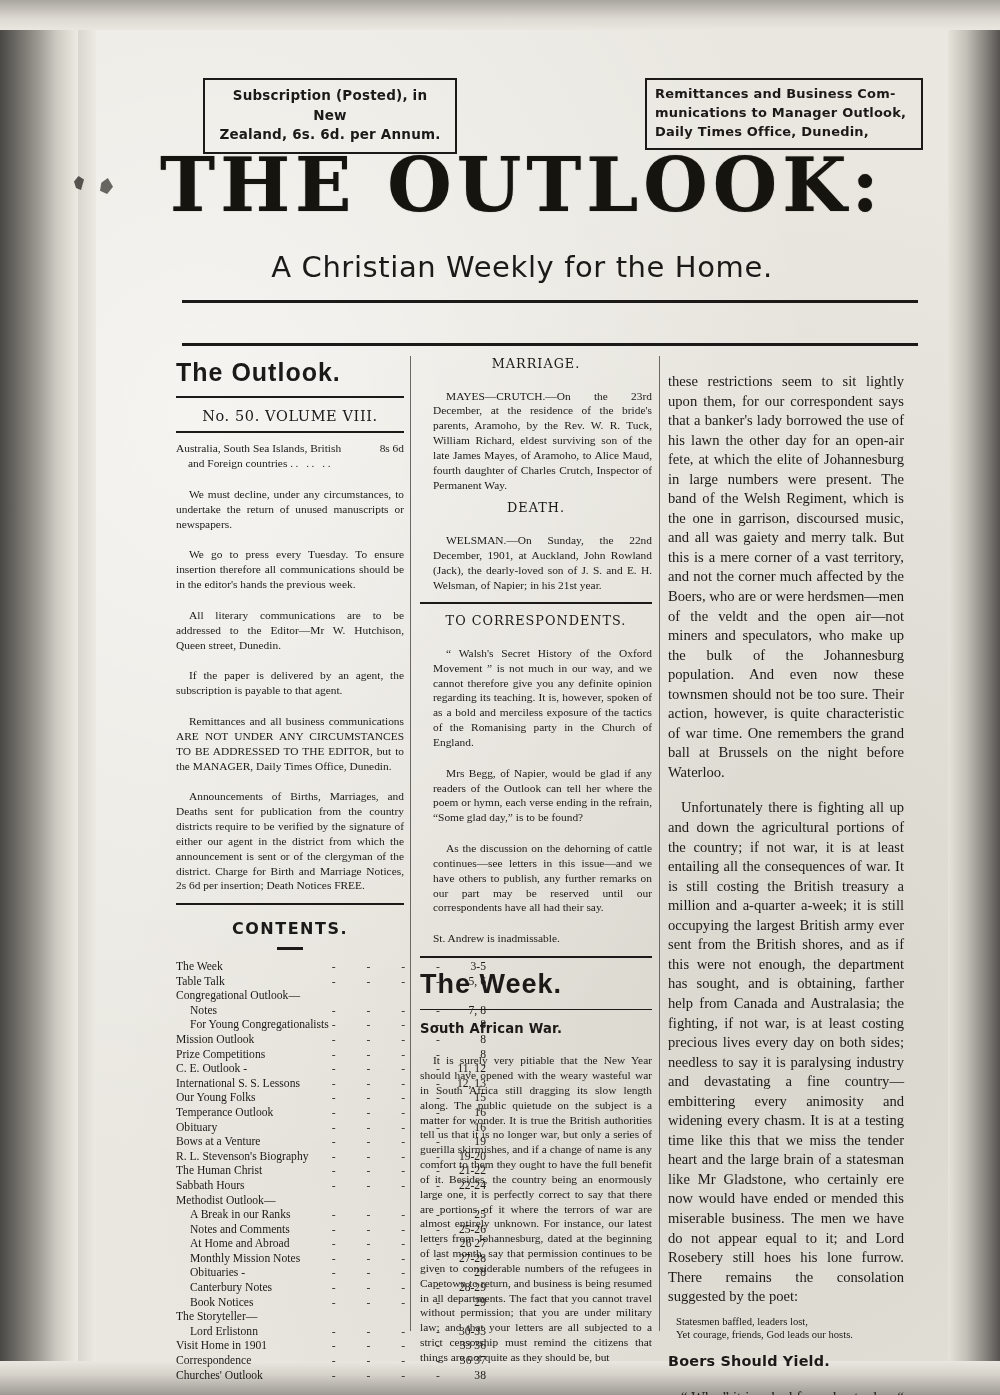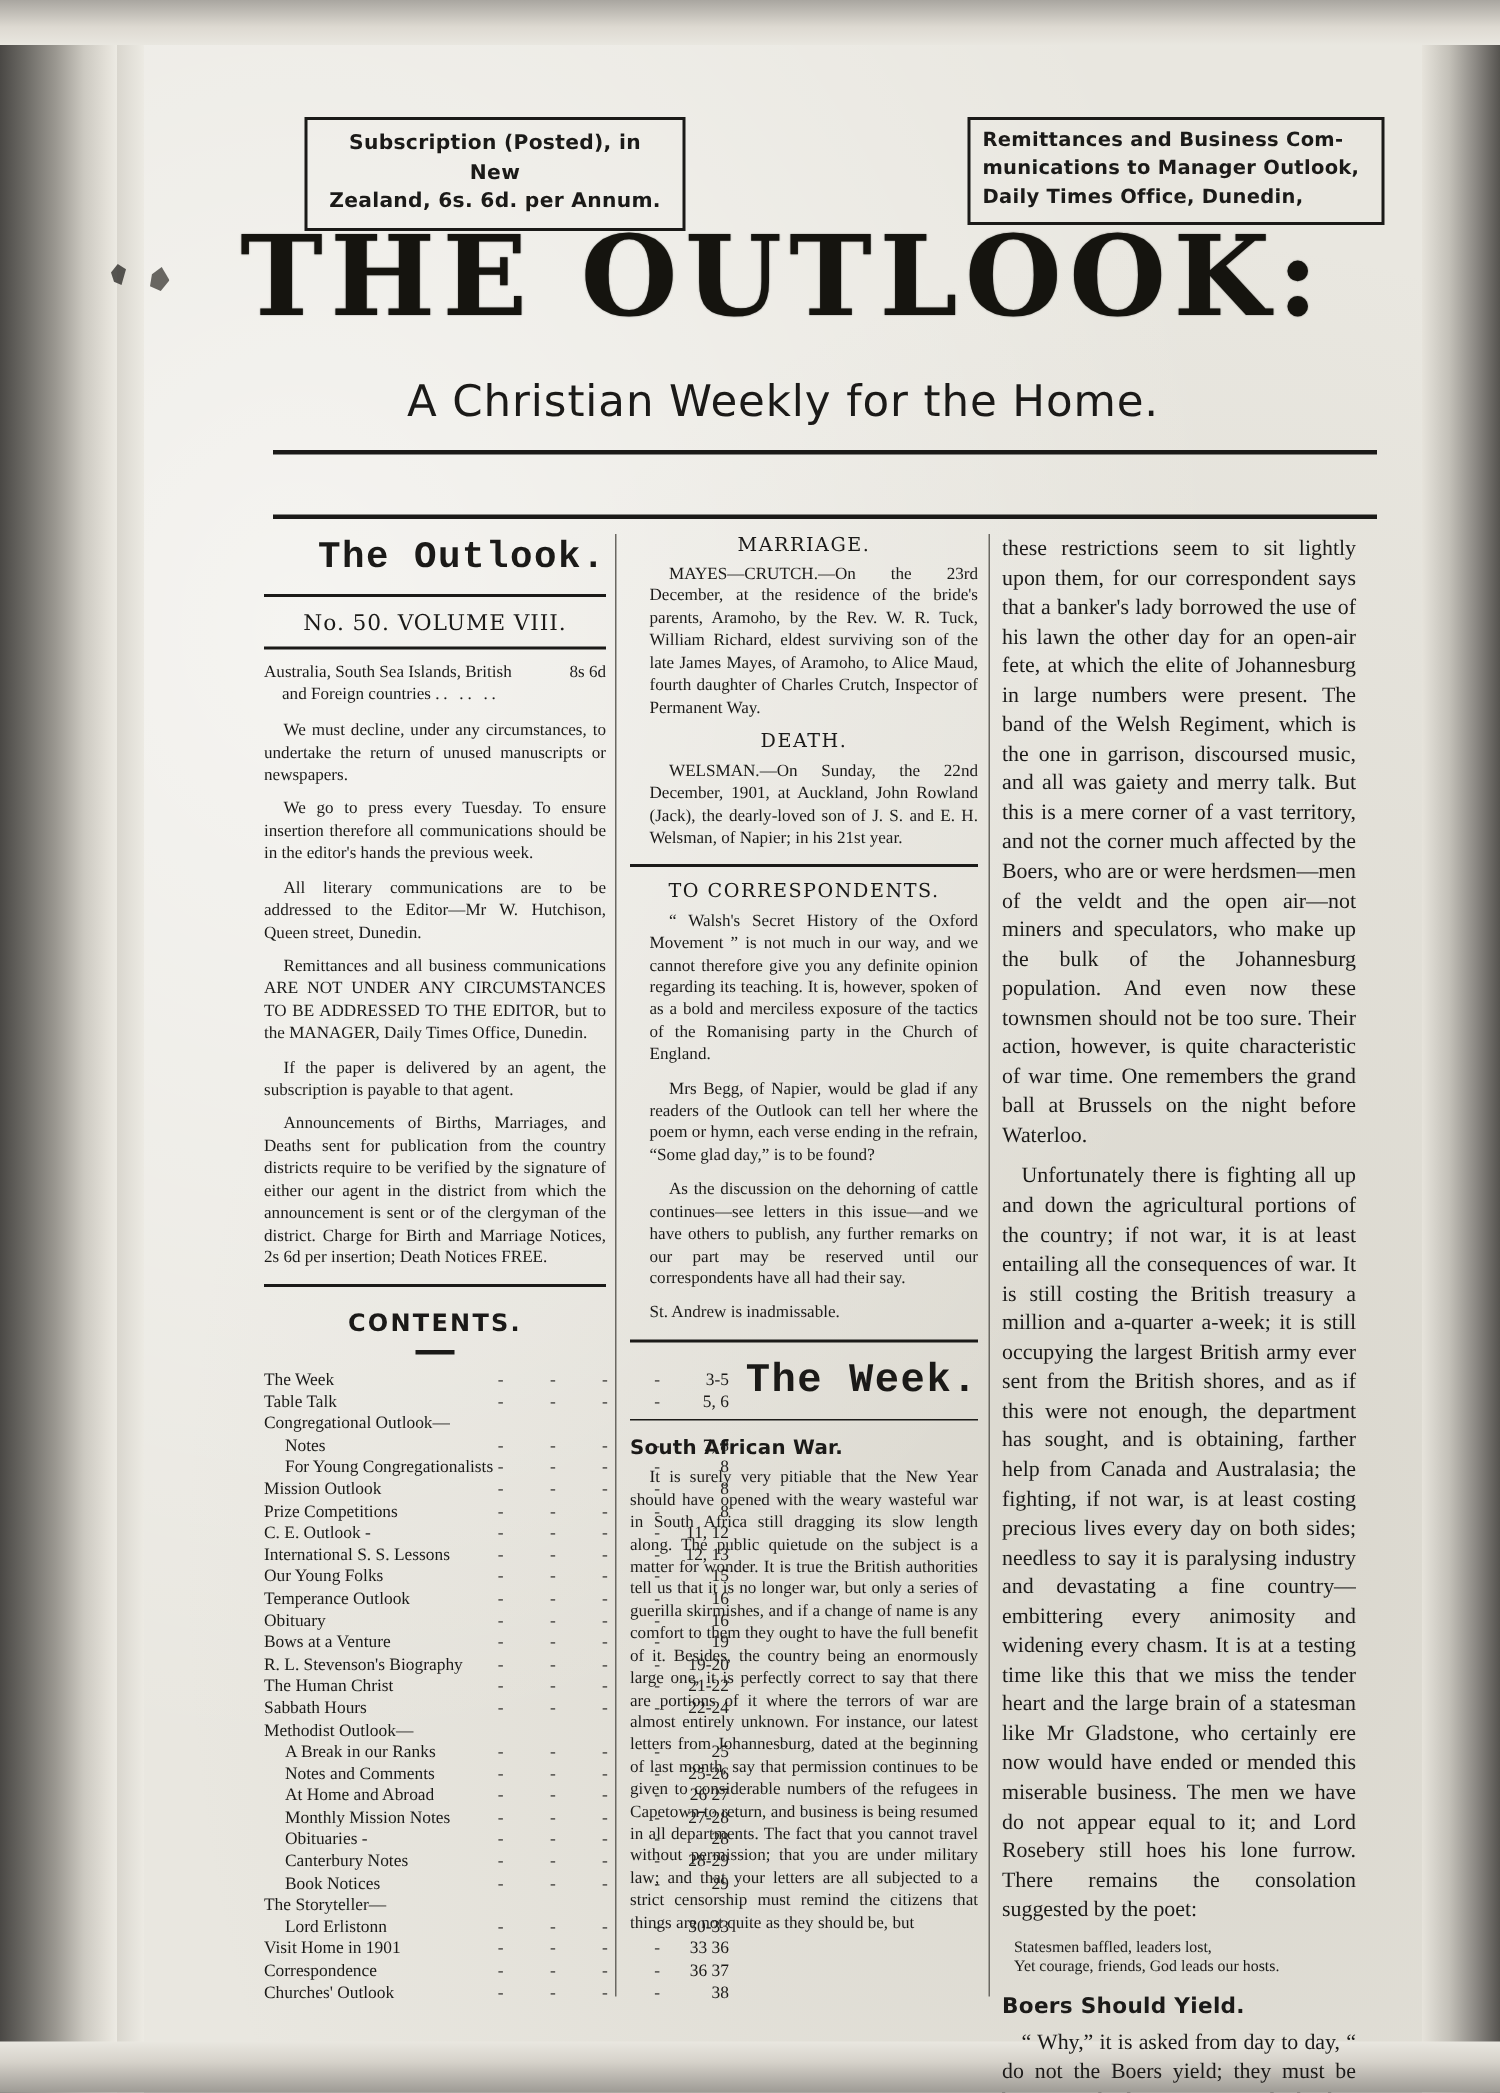--- a/index.html
+++ b/index.html
@@ -81,38 +81,38 @@
   
   .col{position:absolute;top:356px;font-size:11.4px;line-height:1.30;text-align:justify;}
   #col1{left:176px;width:228px;}
   #col2{left:420px;width:232px;}
   #col3{left:668px;width:236px;font-size:14.6px;line-height:1.34;}
   .vrule{position:absolute;top:356px;width:1px;background:#6a6862;height:975px;}
   #vr1{left:410px;}
   #vr2{left:659px;}
 
   .fraktur{
-    font-family:Liberation Mono, monospace;font-weight:bold;
-    text-align:right;letter-spacing:1px;
+    font-family:Liberation Sans, sans-serif;font-weight:bold;
+    text-align:left;letter-spacing:1px;
   }
   #c1-title{font-size:25px;margin:0 0 7px;}
   .hr-thick{border:0;border-top:2.5px solid #1b1a18;margin:5px 0 8px;}
   .hr-thin{border:0;border-top:1.4px solid #1b1a18;margin:7px 0 8px;}
   .hr-double{border:0;border-top:2.5px solid #1b1a18;margin:10px 0 9px;position:relative;}
   .hr-double:after{content:"";position:absolute;left:0;top:3px;width:100%;border-top:1.2px solid #1b1a18;}
 
   #c1-vol{text-align:center;font-family:"DejaVu Serif",serif;font-size:14.5px;letter-spacing:.6px;margin:9px 0 6px;}
 
   .sub-row{display:flex;margin:0 0 9px;}
   .sub-row .t{flex:1;padding-right:6px;}
   .sub-row .t .ind{display:block;padding-left:12px;}
   .sub-row .p{width:34px;text-align:right;white-space:nowrap;}
   .dots{letter-spacing:2.5px;}
 
-  .col p{margin:1px 0 8px;text-indent:13px;}
+  .col p{margin:16px 0 8px;text-indent:13px;}
   .col p.noind{text-indent:0;}
 
   #contents-h{text-align:center;font-family:"DejaVu Sans",sans-serif;font-weight:bold;
     font-size:16px;letter-spacing:1.5px;margin:14px 0 4px;}
   #contents-dash{width:26px;height:3px;background:#1b1a18;margin:7px auto 10px;}
   table.toc{width:100%;border-collapse:collapse;font-size:11.6px;line-height:1.26;}
   table.toc td{padding:0;vertical-align:bottom;}
   table.toc td.label{white-space:nowrap;}
   table.toc td.lead{color:#3a3835;overflow:hidden;white-space:nowrap;letter-spacing:14px;padding:0 3px;}
   table.toc td.pg{text-align:right;white-space:nowrap;width:38px;}
@@ -172,22 +172,22 @@
         <span>Australia, South Sea Islands, British</span>
         <span class="ind"><span>and Foreign countries</span>
           <span class="dots">.. .. ..</span></span>
       </div>
       <div class="p">8s 6d</div>
     </div>
 
     <p>We must decline, under any circumstances, to undertake the return of unused manuscripts or newspapers.</p>
     <p>We go to press every Tuesday.  To ensure insertion therefore all communications should be in the editor's hands the previous week.</p>
     <p>All literary communications are to be addressed to the Editor—Mr W. Hutchison, Queen street, Dunedin.</p>
+    <p>If the paper is delivered by an agent, the subscription is payable to that agent.</p>
     <p>Remittances and all business communications ARE NOT UNDER ANY CIRCUMSTANCES TO BE ADDRESSED TO THE EDITOR, but to the MANAGER, Daily Times Office, Dunedin.</p>
-    <p>If the paper is delivered by an agent, the subscription is payable to that agent.</p>
     <p>Announcements of Births, Marriages, and Deaths sent for publication from the country districts require to be verified by the signature of either our agent in the district from which the announcement is sent or of the clergyman of the district.  Charge for Birth and Marriage Notices, 2s 6d per insertion; Death Notices FREE.</p>
 
     <hr class="hr-double">
     <div id="contents-h">CONTENTS.</div>
     <div id="contents-dash"></div>
 
     <table class="toc">
       <tbody id="toc-body">
           <tr>
             <td class="label">The Week</td>

